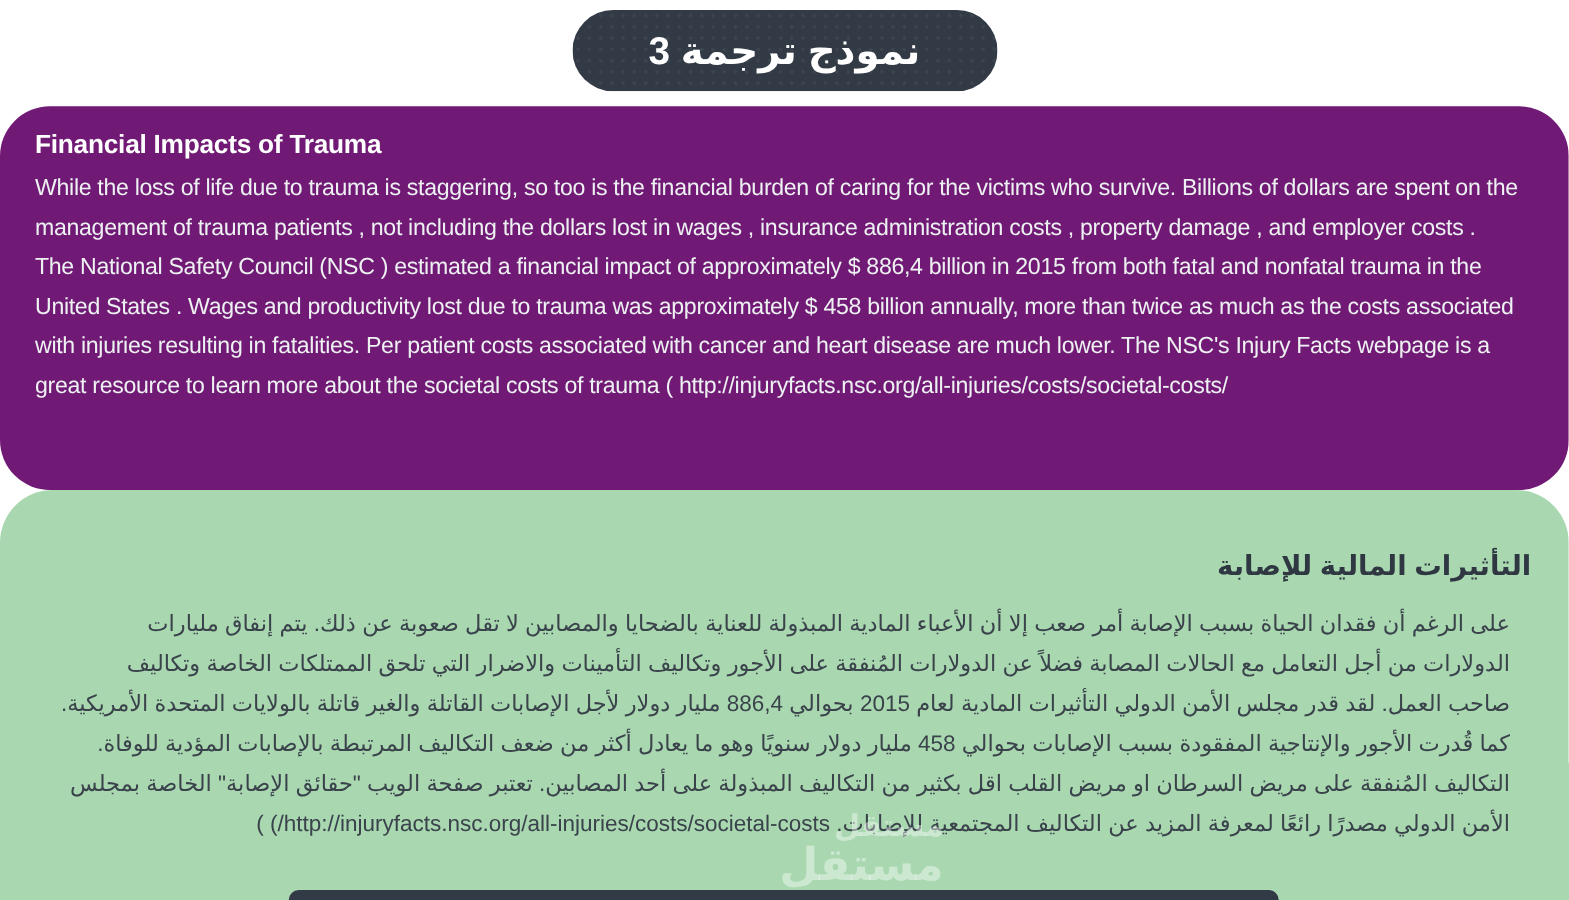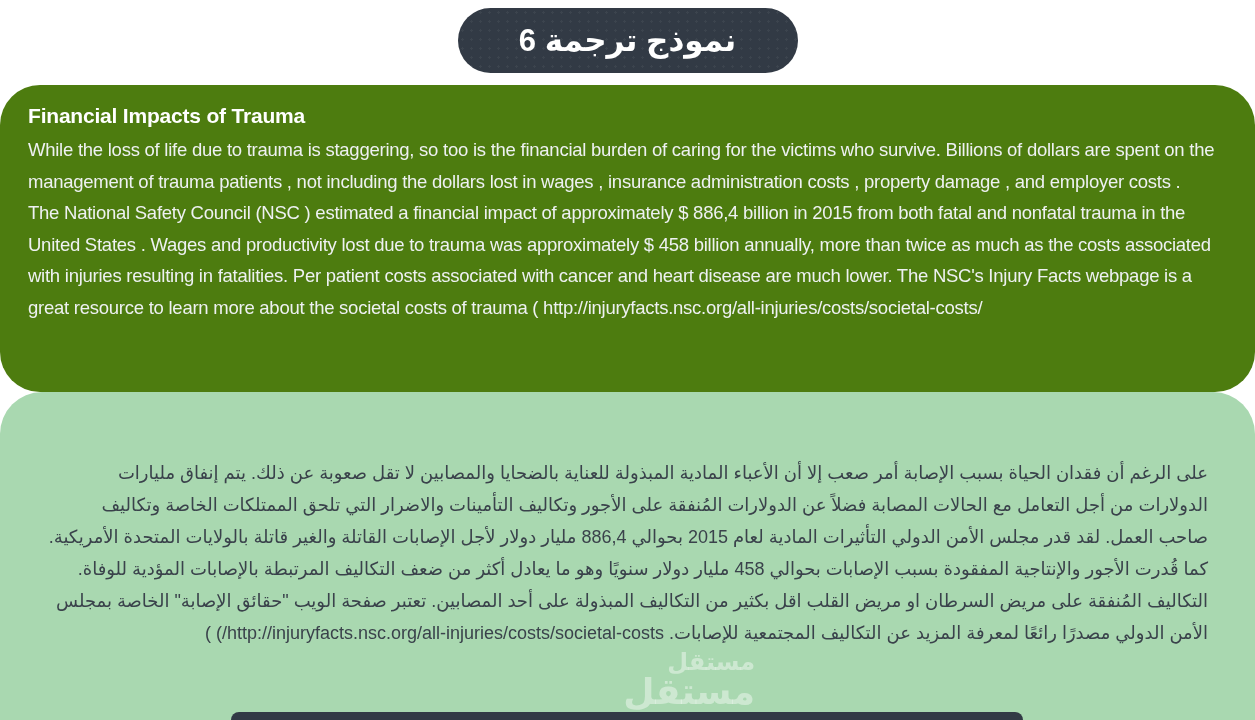--- a/index.html
+++ b/index.html
@@ -40,21 +40,21 @@
     letter-spacing: 0.5px;
   }
 
   
   .english-panel {
     position: absolute;
     top: 85px;
     left: 0;
     width: 1255px;
     height: 307px;
-    background: #4d7c0f;
+    background: #701a75;
     border-radius: 40px;
     box-sizing: border-box;
     padding: 16px 30px 0 28px;
   }
   .english-title {
     color: #ffffff;
     font-size: 21px;
     font-weight: bold;
     line-height: 30px;
     margin: 0 0 3px 0;
@@ -123,30 +123,31 @@
     width: 792px;
     height: 8px;
     background: #323a45;
     border-radius: 10px 10px 0 0;
   }
 </style>
 </head>
 <body>
 
 <div class="badge">
-  <span class="badge-text">نموذج ترجمة 6</span>
+  <span class="badge-text">نموذج ترجمة 3</span>
 </div>
 
 <div class="english-panel">
   <h1 class="english-title">Financial Impacts of Trauma</h1>
   <p class="english-body">While the loss of life due to trauma is staggering, so too is the financial burden of caring for the victims who survive. Billions of dollars are spent on the management of trauma patients , not including the dollars lost in wages , insurance administration costs , property damage , and employer costs .</p>
   <p class="english-body">The National Safety Council (NSC ) estimated a financial impact of approximately $ 886,4 billion in 2015 from both fatal and nonfatal trauma in the United States . Wages and productivity lost due to trauma was approximately $ 458 billion annually, more than twice as much as the costs associated with injuries resulting in fatalities. Per patient costs associated with cancer and heart disease are much lower. The NSC's Injury Facts webpage is a great resource to learn more about the societal costs of trauma ( http://injuryfacts.nsc.org/all-injuries/costs/societal-costs/</p>
 </div>
 
 <div class="arabic-panel">
+  <h2 class="arabic-title">التأثيرات المالية للإصابة</h2>
   <p class="arabic-body"><span>على الرغم أن فقدان الحياة بسبب الإصابة أمر صعب إلا أن الأعباء المادية المبذولة للعناية بالضحايا والمصابين لا تقل صعوبة عن ذلك. يتم إنفاق مليارات الدولارات من أجل التعامل مع الحالات المصابة فضلاً عن الدولارات المُنفقة على الأجور وتكاليف التأمينات والاضرار التي تلحق الممتلكات الخاصة وتكاليف صاحب العمل. لقد قدر مجلس الأمن الدولي التأثيرات المادية لعام 2015 بحوالي 886,4 مليار دولار لأجل الإصابات القاتلة والغير قاتلة بالولايات المتحدة الأمريكية. كما قُدرت الأجور والإنتاجية المفقودة بسبب الإصابات بحوالي 458 مليار دولار سنويًا وهو ما يعادل أكثر من ضعف التكاليف المرتبطة بالإصابات المؤدية للوفاة. التكاليف المُنفقة على مريض السرطان او مريض القلب اقل بكثير من التكاليف المبذولة على أحد المصابين. تعتبر صفحة الويب "حقائق الإصابة" الخاصة بمجلس الأمن الدولي مصدرًا رائعًا لمعرفة المزيد عن التكاليف المجتمعية للإصابات. </span><span class="url-ltr">( (/http://injuryfacts.nsc.org/all-injuries/costs/societal-costs</span></p>
 </div>
 
 <div class="watermark">
   <span class="wm-line1">مستقل</span>
   <span class="wm-line2">مستقل</span>
 </div>
 
 <div class="bottom-bar"></div>
 

